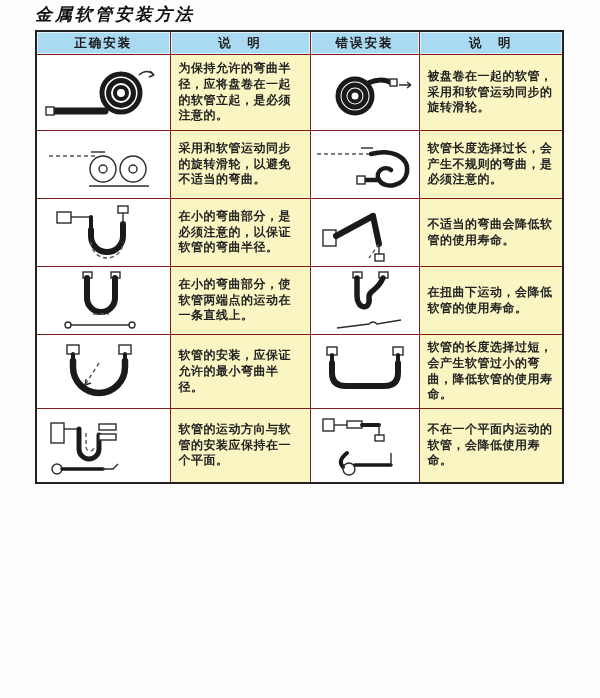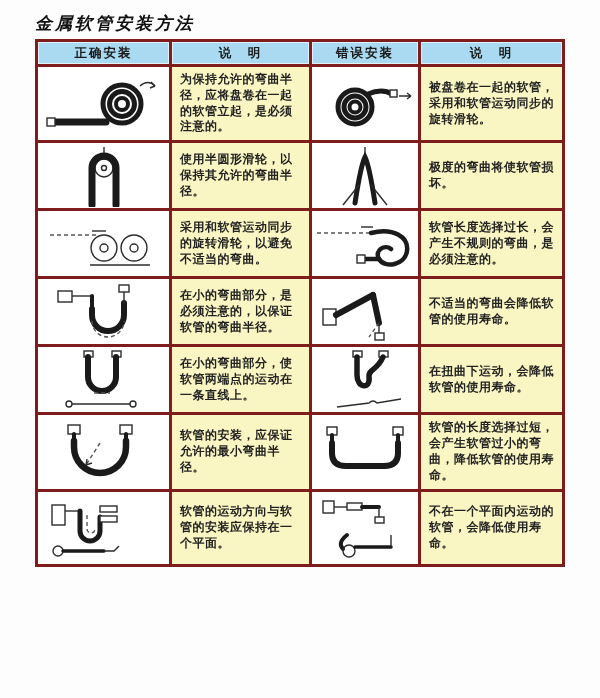--- a/index.html
+++ b/index.html
@@ -1,34 +1,34 @@
 <!DOCTYPE html>
 <html><head>
 <meta charset="utf-8">
 <style>
   html,body{margin:0;padding:0;}
   body{
     width:600px;height:698px;background:#fdfdfd;
     font-family:"DejaVu Sans","Liberation Sans",sans-serif;
     color:#1c1c1c;overflow:hidden;
   }
-  .page{padding:12px 0 0 35px;}
+  .page{padding:3px 0 0 35px;}
   .doc-title{
     font-family:"DejaVu Serif","Liberation Serif",serif;
     font-style:italic;font-weight:bold;
     font-size:17px;letter-spacing:3px;color:#111;
     margin:0 0 4px 0;
   }
   table.install-table{
     border-collapse:collapse;table-layout:fixed;
     width:527px;border:2px solid #222;
     background:#fff;
   }
   .install-table th,.install-table td{
-    border:3px solid #7f1d1d;overflow:hidden;
+    border:1px solid #7f1d1d;overflow:hidden;
   }
   .install-table th{
     background:#a9daf1;height:20px;
     font-size:12.5px;font-weight:bold;letter-spacing:2px;
     color:#1b1b1b;text-align:center;
     box-shadow:inset 0 0 0 1px #dff1fa;
   }
   td.img-cell{background:#ffffff;text-align:center;vertical-align:middle;}
   td.note-cell{
     background:#faf6c3;
@@ -82,39 +82,20 @@
           <circle cx="42" cy="35" r="11" class="hose" stroke-width="5"></circle>
           <circle cx="42" cy="35" r="5.5" class="hose" stroke-width="4"></circle>
           <path d="M55 22 q14 -6 24 0" class="hose" stroke-width="5"></path>
           <rect x="77" y="18" width="7" height="7" class="fit"></rect>
           <path d="M86 24 h12 M98 24 l-4 -3 M98 24 l-4 3" class="thin"></path>
         </svg>
       </td>
       <td class="note-cell">被盘卷在一起的软管，采用和软管运动同步的旋转滑轮。</td>
     </tr>
 
-    <tr style="height:68px">
-      <td class="img-cell">
-        <svg width="128" height="62" viewBox="0 0 128 62">
-          <path d="M64 2 V12" class="thin"></path>
-          <circle cx="64" cy="23" r="9" class="thin"></circle>
-          <circle cx="64" cy="23" r="2.5" class="thin"></circle>
-          <path d="M52 60 V23 A12 12 0 0 1 76 23 V60" class="hose" stroke-width="7"></path>
-        </svg>
-      </td>
-      <td class="note-cell">使用半圆形滑轮，以保持其允许的弯曲半径。</td>
-      <td class="img-cell">
-        <svg width="104" height="62" viewBox="0 0 104 62">
-          <path d="M52 2 V10" class="thin"></path>
-          <path d="M42 58 C46 32 50 16 52 12 C54 16 58 32 62 58" class="hose" stroke-width="5"></path>
-          <path d="M30 60 L46 40 M74 60 L58 40" class="thin"></path>
-        </svg>
-      </td>
-      <td class="note-cell">极度的弯曲将使软管损坏。</td>
-    </tr>
 
     <tr style="height:68px">
       <td class="img-cell">
         <svg width="128" height="62" viewBox="0 0 128 62">
           <path d="M10 22 H56" class="dash" stroke-width="3"></path>
           <path d="M52 18 h14" class="thin"></path>
           <circle cx="64" cy="35" r="13" class="thin"></circle>
           <circle cx="64" cy="35" r="4" class="thin"></circle>
           <circle cx="94" cy="35" r="13" class="thin"></circle>
           <circle cx="94" cy="35" r="4" class="thin"></circle>

